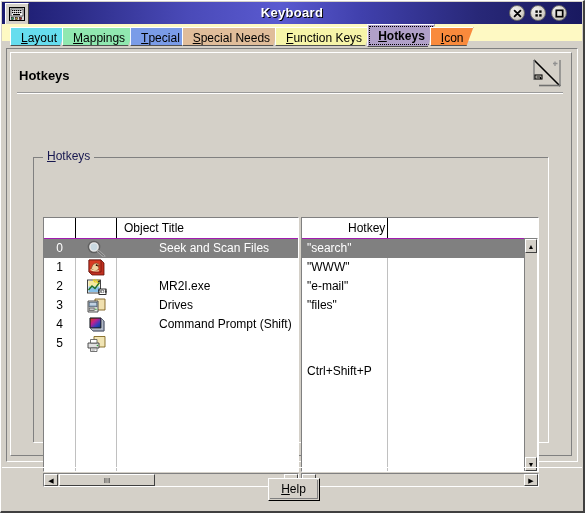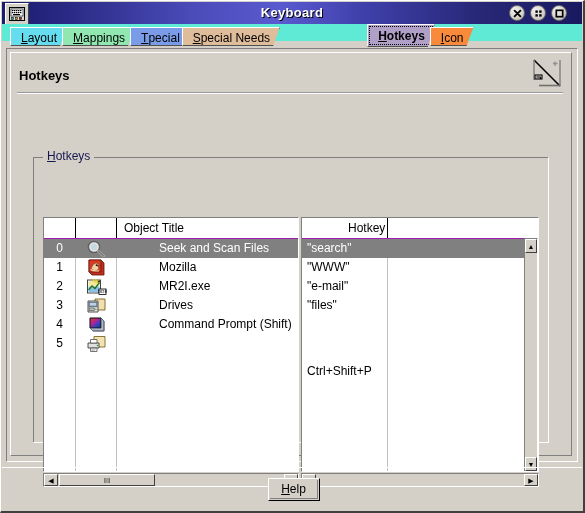--- a/index.html
+++ b/index.html
@@ -74,21 +74,21 @@
   }
   #tb-close { right: 57px; }
   #tb-hide  { right: 36px; }
   #tb-max   { right: 15px; }
 
   
   #tabstrip {
     position: absolute;
     left: 1px; top: 23px;
     width: 580px; height: 17px;
-    background: #5eead4;
+    background: #fef9c3;
   }
   .tab {
     position: absolute;
     top: 3px;
     height: 19px;
     box-sizing: border-box;
     padding: 2px 9px 0 10px;
     font-size: 12px;
     color: #000000;
     white-space: nowrap;
@@ -423,20 +423,23 @@
     </div>
     <div class="tab" id="tab-1" style="background: rgb(144, 232, 176); left: 60.0469px;">
       <span class="u">M</span><span>appings</span>
     </div>
     <div class="tab" id="tab-2" style="background: rgb(122, 156, 232); left: 128.094px;">
       <span class="u">T</span><span>pecial</span>
     </div>
     <div class="tab" id="tab-3" style="background: rgb(224, 189, 154); left: 179.672px;">
       <span class="u">S</span><span>pecial Needs</span>
     </div>
+    <div class="tab" id="tab-4" style="background: rgb(246, 244, 168); left: 273.062px;">
+      <span class="u">F</span><span>unction Keys</span>
+    </div>
     <div class="tab sel" id="tab-5" style="background: rgb(176, 160, 200); left: 365.125px;">
       <span class="u">H</span><span>otkeys</span>
     </div>
     <div class="tab" id="tab-6" style="background: rgb(249, 138, 60); left: 427.828px;">
       <span class="u">I</span><span>con</span>
     </div>
   </div>
 
   <div id="client">
     <div id="client-inner"></div>
@@ -494,21 +497,20 @@
           <div class="cell-idx">1</div>
           <div class="cell-ico">
             <svg width="19" height="18" viewBox="0 0 19 18">
               <path d="M2 1 h12 l3 3 v12 h-12 l-3 -3 z" fill="#c03020" stroke="#601008" stroke-width="0.8"></path>
               <path d="M2 1 h12 v12 h-12 z" fill="#d83a24" stroke="#701810" stroke-width="0.8"></path>
               <path d="M4 10 q1.5 -6 5 -6 q3 0 3.6 3 q-1.6 -1.6 -3.2 -0.6 q2.4 0.4 2.6 2.8 q-1 2.6 -4 2.8 z" fill="#f0d0a0" stroke="#703010" stroke-width="0.6"></path>
               <circle cx="9.6" cy="6.2" r="0.9" fill="#201008"></circle>
               <path d="M3.6 10.5 q3 2 8.4 1.2" stroke="#f5e0b0" stroke-width="1.1" fill="none"></path>
             </svg>
           </div>
-          <div class="cell-title">Mozilla</div>
         </div>
 
         <div class="row" style="top:59px;">
           <div class="cell-idx">2</div>
           <div class="cell-ico">
             <svg width="21" height="18" viewBox="0 0 21 18">
               <rect x="1.5" y="2" width="13" height="13" fill="#ffffff" stroke="#303030" stroke-width="0.9"></rect>
               <rect x="2.5" y="3" width="11" height="5.5" fill="#f4e8a0"></rect>
               <rect x="2.5" y="8.5" width="11" height="5.5" fill="#88c0e8"></rect>
               <path d="M2.5 12 L6 8 L9 10.5 L13.5 4.5" stroke="#207020" stroke-width="1.3" fill="none"></path>

